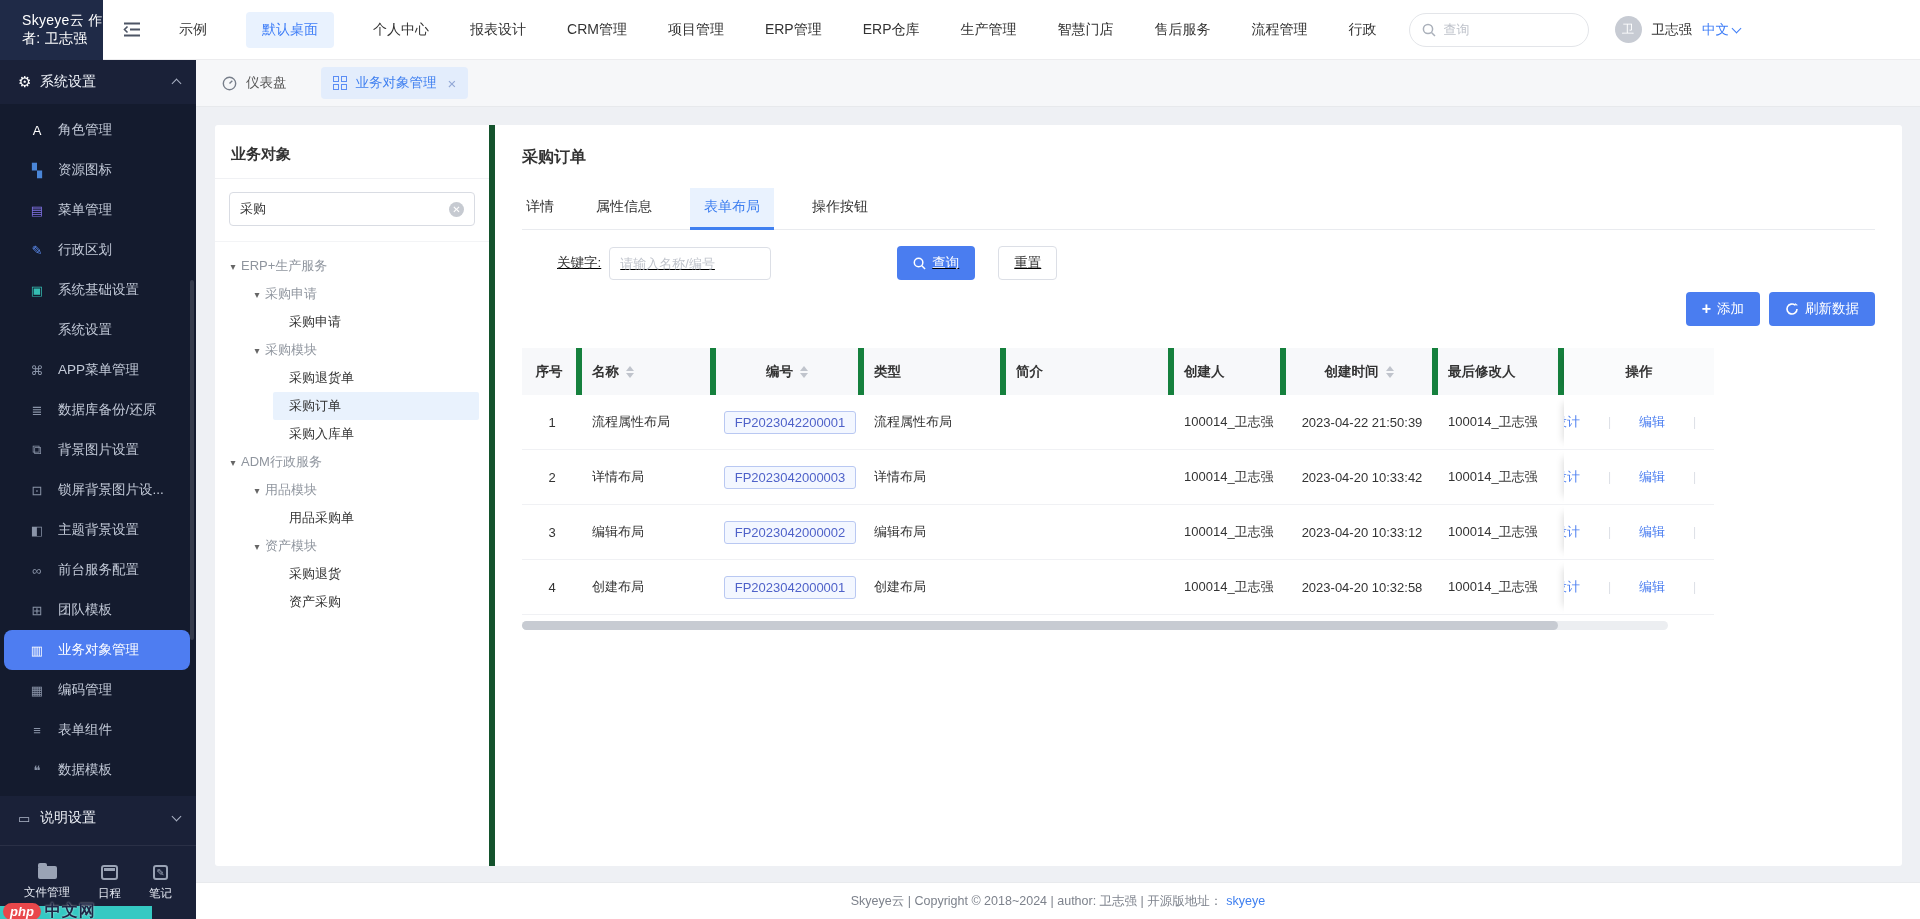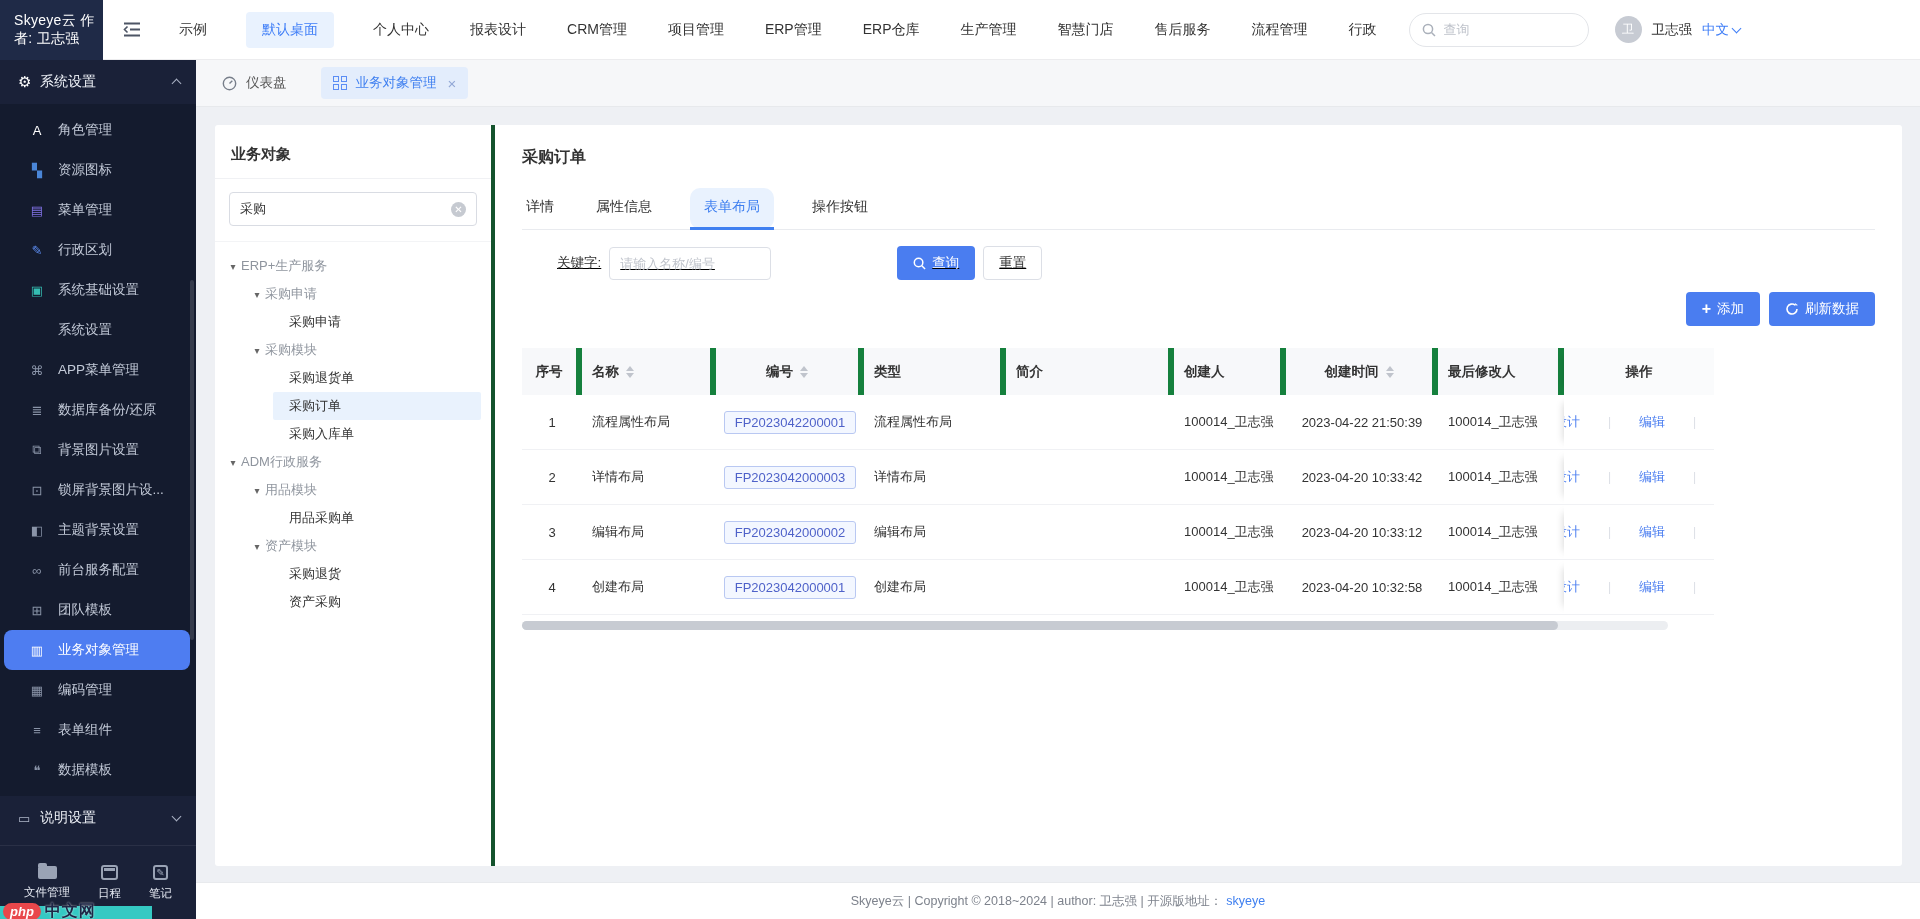--- a/index.html
+++ b/index.html
@@ -1,21 +1,21 @@
 <!DOCTYPE html>
 <html><head>
 <meta charset="utf-8">
 <style>
   * { margin:0; padding:0; box-sizing:border-box; }
   body { font-family:"Liberation Sans", sans-serif; background:#e9ebef; }
   .app { width:1920px; height:919px; overflow:hidden; position:relative; background:#eef0f4; display:flex; flex-direction:column; }
 
   
   .topbar { height:60px; display:flex; flex-shrink:0; }
-  .logo { width:163px; background:#1f2a47; color:#fff; font-size:14px; display:flex; align-items:center; padding-left:14px; letter-spacing:.3px; }
+  .logo { width:163px; background:#1f2a47; color:#fff; font-size:14px; display:flex; align-items:center; padding-left:22px; letter-spacing:.3px; }
   .topnav { flex:1; background:#fff; border-bottom:1px solid #ececee; display:flex; align-items:center; padding:0 180px 0 20px; }
   .collapse-btn { color:#4d5565; margin-right:36px; display:flex; align-items:center; cursor:pointer; }
   .nav-items { display:flex; align-items:center; gap:37px; }
   .nav-item { font-size:14px; color:#333; padding:9px 2px; cursor:pointer; white-space:nowrap; border-radius:4px; }
   .nav-item.active { background:#e9f2fe; color:#3f7ef7; padding:9px 16px; }
   .top-search { margin-left:30px; width:180px; height:34px; border:1px solid #e3e5e9; border-radius:17px; display:flex; align-items:center; padding:0 12px; gap:8px; color:#b9bdc6; }
   .top-search input { border:none; outline:none; width:110px; font-size:13px; color:#333; background:transparent; }
   .top-search input::placeholder { color:#bfc3cb; }
   .user-cluster { margin-left:26px; display:flex; align-items:center; gap:10px; }
   .avatar { width:27px; height:27px; border-radius:50%; background:#c7cbd3; color:#fff; font-size:12px; display:flex; align-items:center; justify-content:center; }
@@ -55,50 +55,50 @@
   
   .main { flex:1; display:flex; flex-direction:column; min-width:0; }
   .tabstrip { height:47px; background:#f6f7f9; border-bottom:1px solid #e7e9ec; display:flex; align-items:center; padding-left:26px; gap:34px; flex-shrink:0; }
   .wtab { display:flex; align-items:center; gap:9px; font-size:13.5px; color:#555; cursor:pointer; }
   .wtab.active { background:#e3edfc; color:#4080f0; border-radius:4px; padding:7px 12px; }
   .wtab .close { color:#92a8d6; font-size:15px; margin-left:2px; cursor:pointer; }
   .content { flex:1; padding:18px 18px 0 19px; min-height:0; }
   .panel { background:#fff; border-radius:3px; height:741px; display:flex; }
 
   
-  .treepanel { width:280px; border-right:4px solid #14532d; flex-shrink:0; display:flex; flex-direction:column; }
+  .treepanel { width:280px; border-right:6px solid #14532d; flex-shrink:0; display:flex; flex-direction:column; }
   .tree-title { font-size:15px; font-weight:bold; color:#333; padding:20px 16px 14px 16px; border-bottom:1px solid #f0f1f4; }
   .tree-search { padding:13px 14px 15px 14px; border-bottom:1px solid #f3f4f6; }
   .tree-search .box { height:34px; border:1px solid #d9dce3; border-radius:4px; display:flex; align-items:center; padding:0 10px; }
   .tree-search input { border:none; outline:none; flex:1; font-size:13px; color:#333; }
   .clear-ic { width:15px; height:15px; border-radius:50%; background:#c6cad1; color:#fff; font-size:10px; line-height:15px; text-align:center; cursor:pointer; }
   .tree { padding:10px 10px 0 4px; }
   .node { height:28px; display:flex; align-items:center; font-size:13px; color:#333; cursor:pointer; border-radius:2px; }
   .node .arrow { width:16px; font-size:10px; color:#666; text-align:center; flex-shrink:0; }
   .node.leaf .arrow { visibility:hidden; }
   .node.parent .nlabel { color:#8f959e; }
   .node.lv0 { margin-left:6px; } .node.lv1 { margin-left:30px; } .node.lv2 { margin-left:54px; }
   .node.selected { background:#e9f2fd; }
 
   
   .rightpanel { flex:1; padding:0 27px; min-width:0; }
   .page-title { font-size:16px; font-weight:bold; color:#333; padding:22px 0 4px 0; }
   .tabs { display:flex; align-items:flex-end; gap:34px; border-bottom:1px solid #e9ebef; margin-top:16px; }
   .tab { font-size:14px; color:#333; padding:10px 4px 13px 4px; cursor:pointer; position:relative; }
-  .tab.active { background:#e9f2fe; color:#4080f0; padding:10px 14px 13px 14px;border-radius:10px; }
+  .tab.active { background:#e9f2fe; color:#4080f0; padding:10px 14px 13px 14px; }
   .tab.active:after { content:''; position:absolute; left:0; right:0; bottom:-1px; height:3px; background:#4080f0; }
   .filter-row { display:flex; align-items:center; margin-top:16px;text-decoration:underline; }
   .filter-label { font-size:13.5px; color:#333; margin-left:35px; }
   .filter-input { width:162px; height:33px; border:1px solid #dcdfe6; border-radius:4px; margin-left:8px; padding:0 10px; font-size:13px; color:#333; outline:none; }
   .filter-input::placeholder { color:#c0c4cc; }
   .btn { height:34px; border:none; border-radius:4px; font-size:13.5px; display:inline-flex; align-items:center; justify-content:center; gap:6px; cursor:pointer; font-family:inherit; }
   .btn-primary { background:#4a7df0; color:#fff; padding:0 16px; }
   .btn-plain { background:#fff; color:#333; border:1px solid #dcdfe6; padding:0 15px; }
   .btn-search { margin-left:126px; }
-  .btn-reset { margin-left:8px; }
+  .btn-reset { margin-left:23px; }
   .toolbar { display:flex; justify-content:flex-end; gap:9px; margin-top:12px; }
   .plus { font-size:16px; font-weight:bold; }
 
   
   .table { margin-top:22px; width:1192px; }
   .thead { display:flex; background:#f7f8fa; height:47px; }
   .cell { display:flex; align-items:center; padding:0 10px; font-size:13px; color:#333; overflow:hidden; white-space:nowrap; }
   .thead .cell { font-weight:600; font-size:13.5px; border-right:6px solid #15803d; }
   .thead .cell:last-child { border-right:none; }
   .trow { display:flex; height:55px; border-bottom:1px solid #f0f1f4; background:#fff; }

